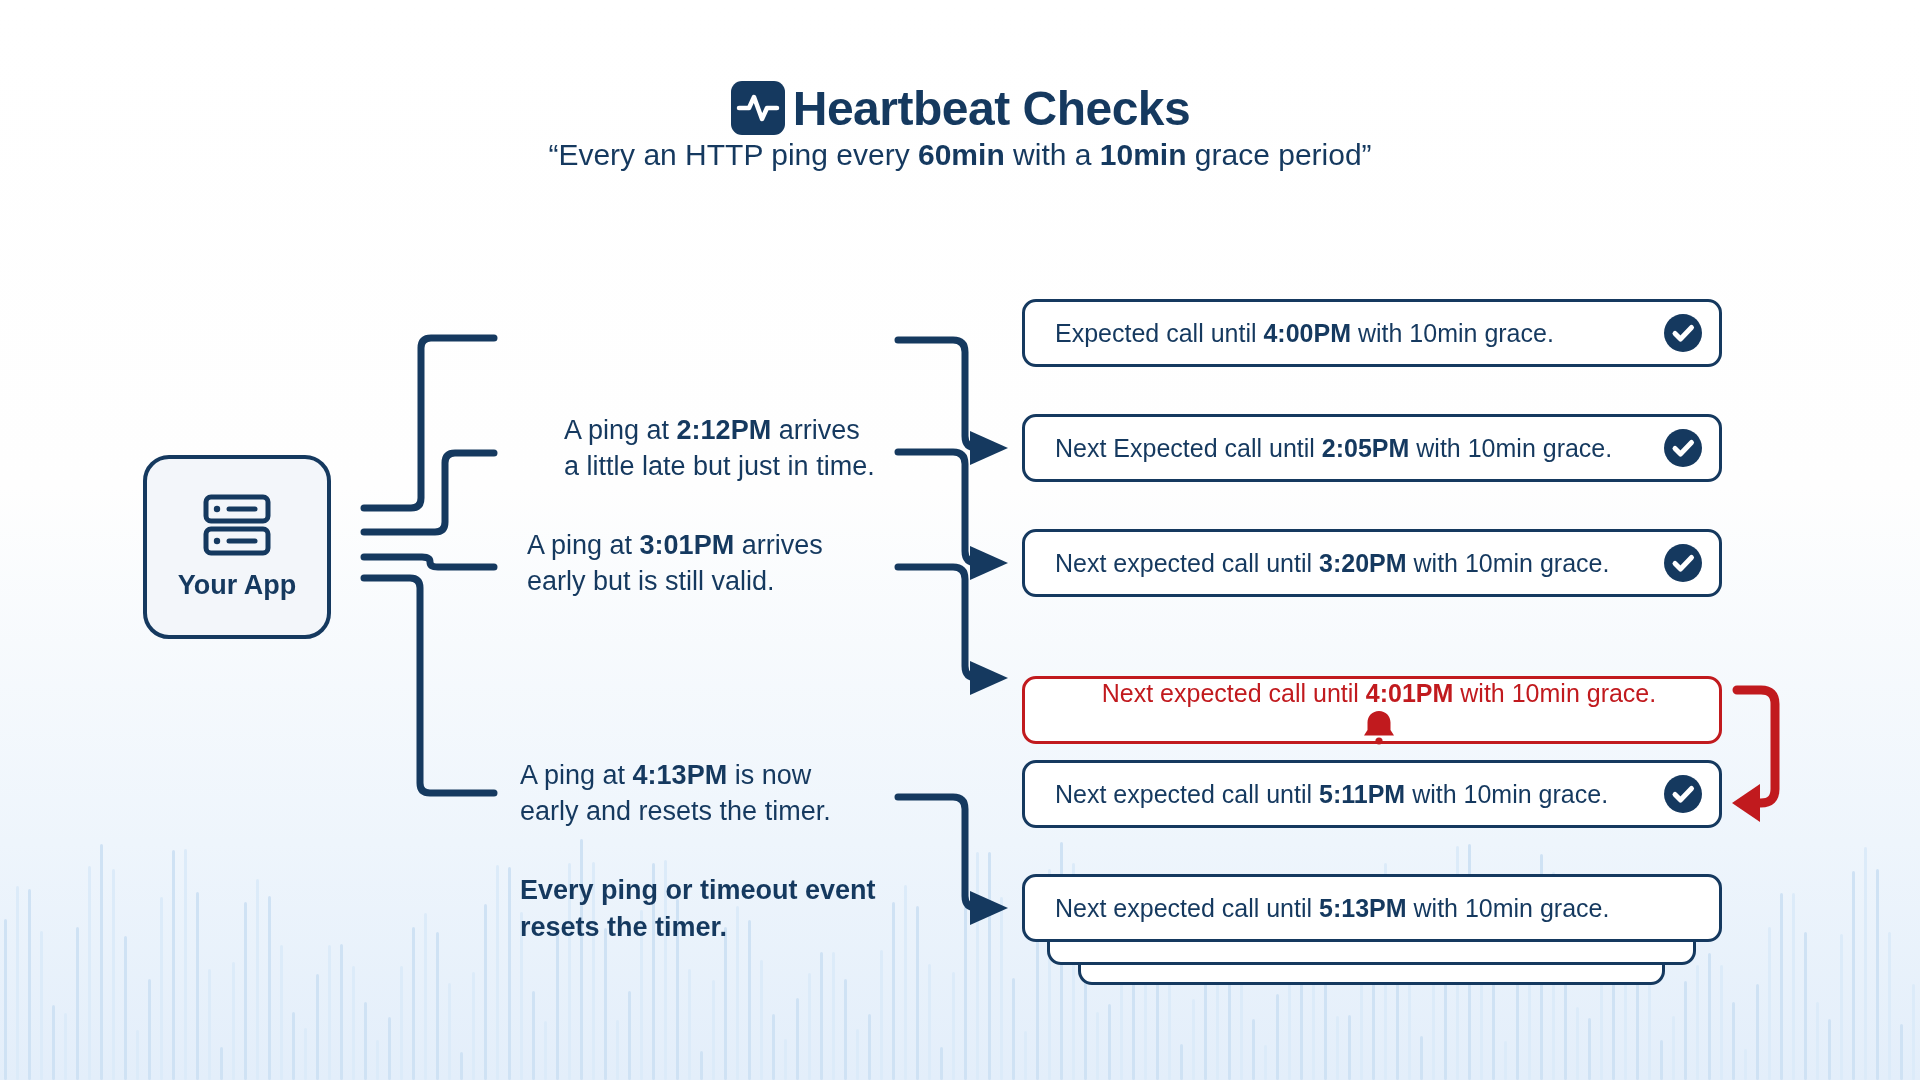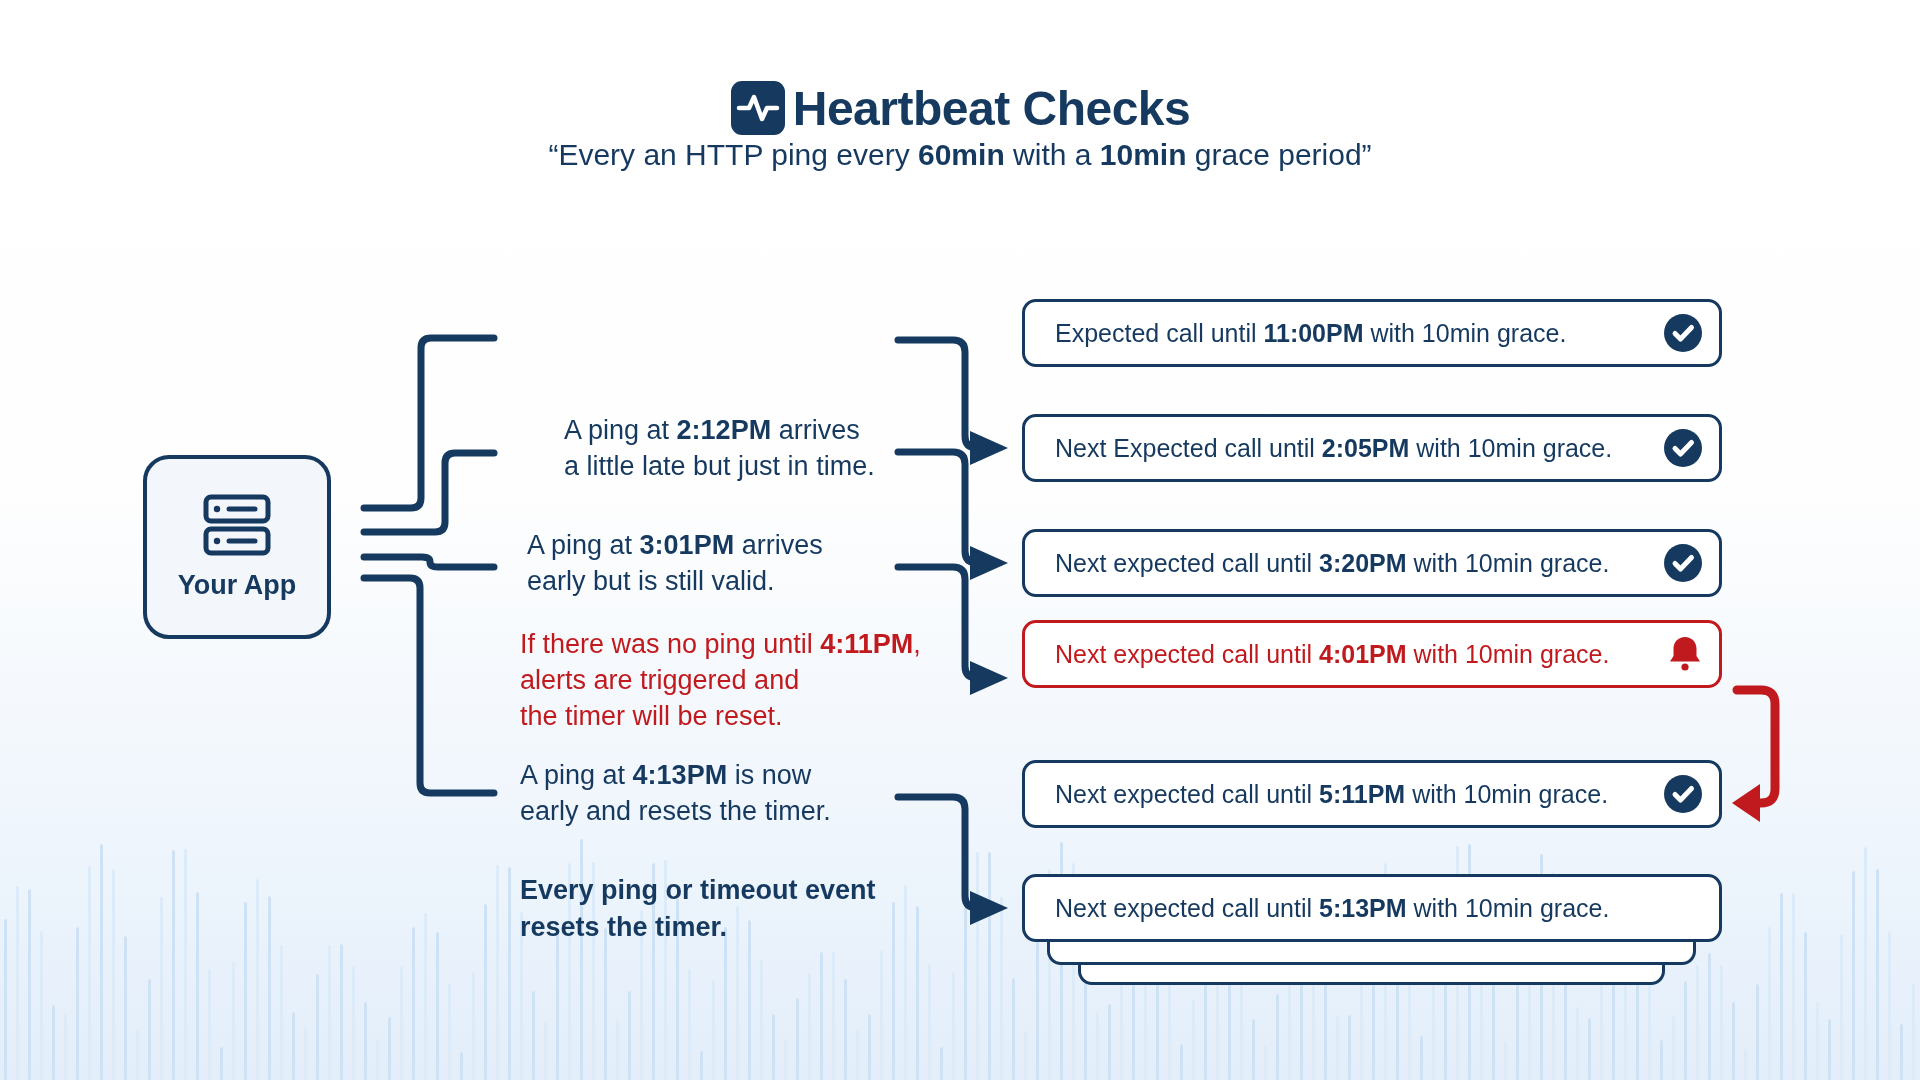--- a/index.html
+++ b/index.html
@@ -254,39 +254,34 @@
   </div>
 
   <div class="note" style="top:412px;margin-left:44px;">
     <div><span>A ping at </span><span class="b">2:12PM</span><span> arrives</span></div>
     <div>a little late but just in time.</div>
   </div>
   <div class="note" style="top:527px;left:527px;">
     <div><span>A ping at </span><span class="b">3:01PM</span><span> arrives</span></div>
     <div>early but is still valid.</div>
   </div>
-  <div class="note red" style="top:626px;">
-    <div><span>If there was no ping until </span><span class="b">4:11PM</span><span>,</span></div>
-    <div>alerts are triggered and</div>
-    <div>the timer will be reset.</div>
-  </div>
   <div class="note" style="top:757px;">
     <div><span>A ping at </span><span class="b">4:13PM</span><span> is now</span></div>
     <div>early and resets the timer.</div>
   </div>
   <div class="note allbold" style="top:872px;">
     <div>Every ping or timeout event</div>
     <div>resets the timer.</div>
   </div>
 
   <div class="stack-card" style="left:1078px;top:906px;width:587px;height:79px;z-index:1;"></div>
   <div class="stack-card" style="left:1047px;top:890px;width:649px;height:75px;z-index:2;"></div>
 
   <div class="rbox" style="top:299px;">
-    <span class="rtext"><span>Expected call until </span><span class="b">11:00PM</span><span> with 10min grace.</span></span>
+    <span class="rtext"><span>Expected call until </span><span class="b">4:00PM</span><span> with 10min grace.</span></span>
     <span class="iconwrap">
       <svg width="40" height="40" viewBox="0 0 40 40">
           <circle cx="20" cy="20" r="19" fill="#15395f"></circle>
           <path d="M12 20.5 L17.5 26 L28.5 14.5" fill="none" stroke="#ffffff" stroke-width="5" stroke-linecap="round" stroke-linejoin="round"></path>
         </svg>
     </span>
   </div>
   <div class="rbox" style="top:414px;">
     <span class="rtext"><span>Next Expected call until </span><span class="b">2:05PM</span><span> with 10min grace.</span></span>
     <span class="iconwrap">
@@ -298,21 +293,21 @@
   </div>
   <div class="rbox" style="top:529px;">
     <span class="rtext"><span>Next expected call until </span><span class="b">3:20PM</span><span> with 10min grace.</span></span>
     <span class="iconwrap">
       <svg width="40" height="40" viewBox="0 0 40 40">
           <circle cx="20" cy="20" r="19" fill="#15395f"></circle>
           <path d="M12 20.5 L17.5 26 L28.5 14.5" fill="none" stroke="#ffffff" stroke-width="5" stroke-linecap="round" stroke-linejoin="round"></path>
         </svg>
     </span>
   </div>
-  <div class="rbox red" style="top:620px;">
+  <div class="rbox red" style="top:676px;flex-direction:column;">
     <span class="rtext"><span>Next expected call until </span><span class="b">4:01PM</span><span> with 10min grace.</span></span>
     <span class="iconwrap">
       <svg width="36" height="40" viewBox="0 0 36 40">
         <path d="M18 3 C11.4 3 6.5 8 6.5 14.5 V 22 L3 27.5 H 33 L29.5 22 V 14.5 C29.5 8 24.6 3 18 3 Z" fill="#c11a1e"></path>
         <circle cx="18" cy="33" r="3.6" fill="#c11a1e"></circle>
       </svg>
     </span>
   </div>
   <div class="rbox" style="top:760px;">
     <span class="rtext"><span>Next expected call until </span><span class="b">5:11PM</span><span> with 10min grace.</span></span>

